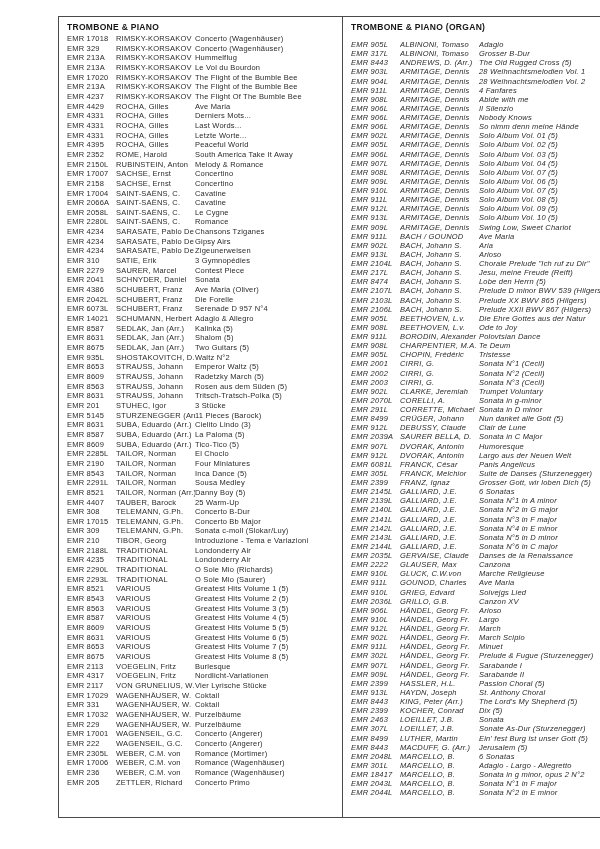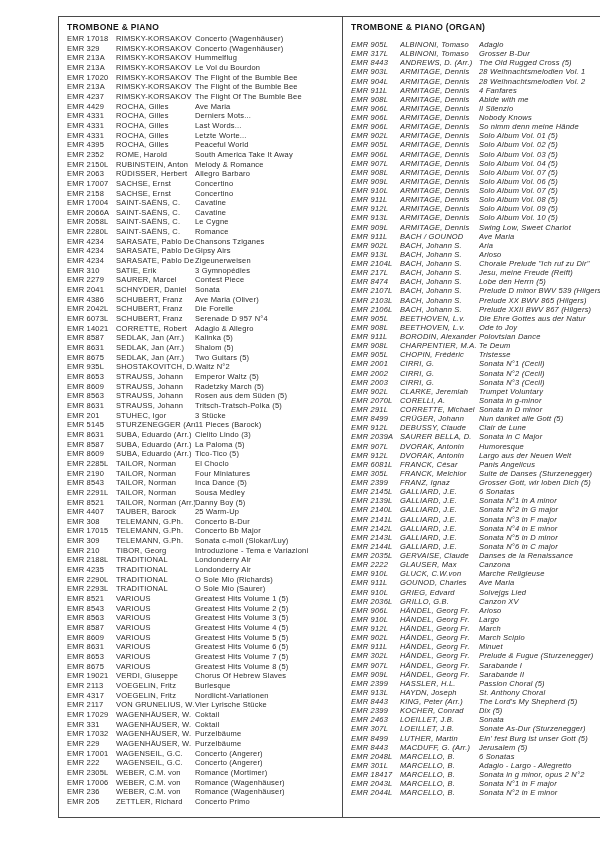--- a/index.html
+++ b/index.html
@@ -109,25 +109,20 @@
             <span class="cell c0">EMR 2352</span>
             <span class="cell c1">ROME, Harold</span>
             <span class="cell c2">South America Take It Away</span>
           </div>
           <div class="row">
             <span class="cell c0">EMR 2150L</span>
             <span class="cell c1">RUBINSTEIN, Anton</span>
             <span class="cell c2">Melody &amp; Romance</span>
           </div>
           <div class="row">
-            <span class="cell c0">EMR 2063</span>
-            <span class="cell c1">RÜDISSER, Herbert</span>
-            <span class="cell c2">Allegro Barbaro</span>
-          </div>
-          <div class="row">
             <span class="cell c0">EMR 17007</span>
             <span class="cell c1">SACHSE, Ernst</span>
             <span class="cell c2">Concertino</span>
           </div>
           <div class="row">
             <span class="cell c0">EMR 2158</span>
             <span class="cell c1">SACHSE, Ernst</span>
             <span class="cell c2">Concertino</span>
           </div>
           <div class="row">
@@ -190,21 +185,21 @@
             <span class="cell c1">SCHUBERT, Franz</span>
             <span class="cell c2">Die Forelle</span>
           </div>
           <div class="row">
             <span class="cell c0">EMR 6073L</span>
             <span class="cell c1">SCHUBERT, Franz</span>
             <span class="cell c2">Serenade D 957 N°4</span>
           </div>
           <div class="row">
             <span class="cell c0">EMR 14021</span>
-            <span class="cell c1">CORRETTE, Robert</span>
+            <span class="cell c1">SCHUMANN, Herbert</span>
             <span class="cell c2">Adagio &amp; Allegro</span>
           </div>
           <div class="row">
             <span class="cell c0">EMR 8587</span>
             <span class="cell c1">SEDLAK, Jan (Arr.)</span>
             <span class="cell c2">Kalinka (5)</span>
           </div>
           <div class="row">
             <span class="cell c0">EMR 8631</span>
             <span class="cell c1">SEDLAK, Jan (Arr.)</span>
@@ -367,25 +362,20 @@
           </div>
           <div class="row">
             <span class="cell c0">EMR 8653</span>
             <span class="cell c1">VARIOUS</span>
             <span class="cell c2">Greatest Hits Volume 7 (5)</span>
           </div>
           <div class="row">
             <span class="cell c0">EMR 8675</span>
             <span class="cell c1">VARIOUS</span>
             <span class="cell c2">Greatest Hits Volume 8 (5)</span>
-          </div>
-          <div class="row">
-            <span class="cell c0">EMR 19021</span>
-            <span class="cell c1">VERDI, Giuseppe</span>
-            <span class="cell c2">Chorus Of Hebrew Slaves</span>
           </div>
           <div class="row">
             <span class="cell c0">EMR 2113</span>
             <span class="cell c1">VOEGELIN, Fritz</span>
             <span class="cell c2">Burlesque</span>
           </div>
           <div class="row">
             <span class="cell c0">EMR 4317</span>
             <span class="cell c1">VOEGELIN, Fritz</span>
             <span class="cell c2">Nordlicht-Variationen</span>

